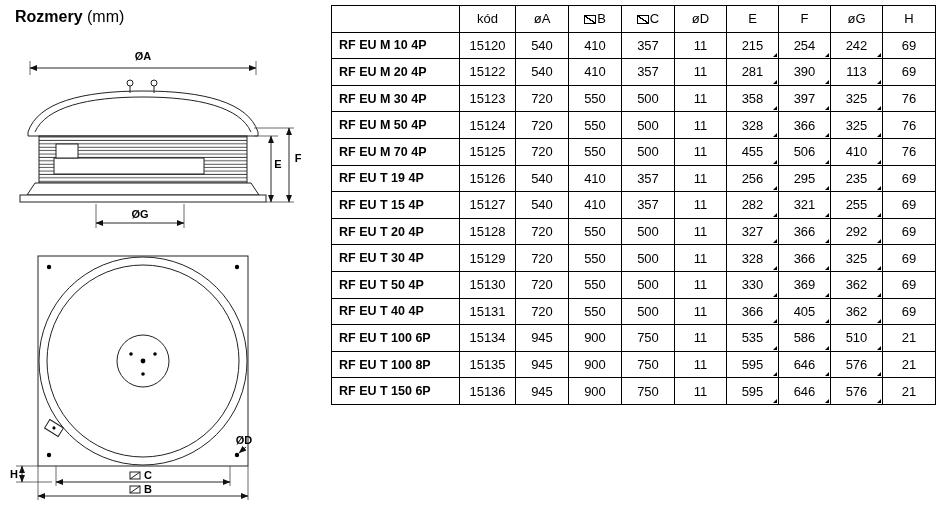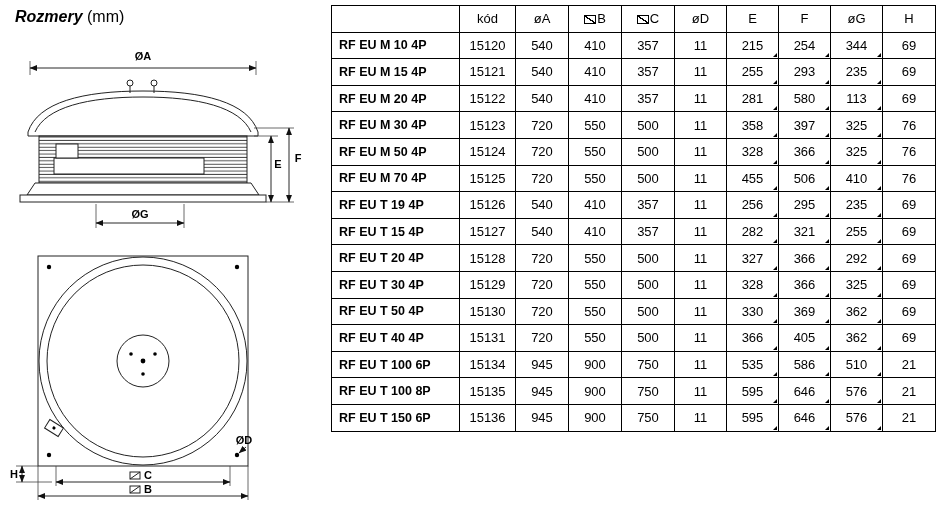--- a/index.html
+++ b/index.html
@@ -8,21 +8,21 @@
     width: 939px; height: 512px;
     background: #fff;
     font-family: "Liberation Sans", sans-serif;
     position: relative;
     overflow: hidden;
     color:#000;
   }
 
   
   .title { position:absolute; left:15px; top:8px; font-size:16px; }
-  .title .bold { font-weight:bold;font-style:italic; }
+  .title .bold { font-weight:bold; }
 
   
   .svg-side { position:absolute; left:8px;  top:44px; }
   .svg-top  { position:absolute; left:8px;  top:252px; }
   .part  { fill:#fff; stroke:#222; stroke-width:1; }
   .oline { fill:none; stroke:#222; stroke-width:1; }
   .thin  { stroke:#444; stroke-width:0.8; }
   .dim   { stroke:#111; stroke-width:0.9; }
   .dimtxt { font-family:"Liberation Sans", sans-serif; font-size:11px; font-weight:bold; fill:#000; }
   .dot   { fill:#000; stroke:none; }
@@ -207,44 +207,32 @@
     <tbody id="table-body">
         <tr>
           <th class="model">RF EU M 10 4P</th>
           <td>15120</td>
           <td>540</td>
           <td>410</td>
           <td>357</td>
           <td>11</td>
           <td>215</td>
           <td>254</td>
-          <td>344</td>
-          <td>69</td>
-        </tr>
-        <tr>
-          <th class="model">RF EU M 15 4P</th>
-          <td>15121</td>
-          <td>540</td>
-          <td>410</td>
-          <td>357</td>
-          <td>11</td>
-          <td>255</td>
-          <td>293</td>
-          <td>235</td>
+          <td>242</td>
           <td>69</td>
         </tr>
         <tr>
           <th class="model">RF EU M 20 4P</th>
           <td>15122</td>
           <td>540</td>
           <td>410</td>
           <td>357</td>
           <td>11</td>
           <td>281</td>
-          <td>580</td>
+          <td>390</td>
           <td>113</td>
           <td>69</td>
         </tr>
         <tr>
           <th class="model">RF EU M 30 4P</th>
           <td>15123</td>
           <td>720</td>
           <td>550</td>
           <td>500</td>
           <td>11</td>

